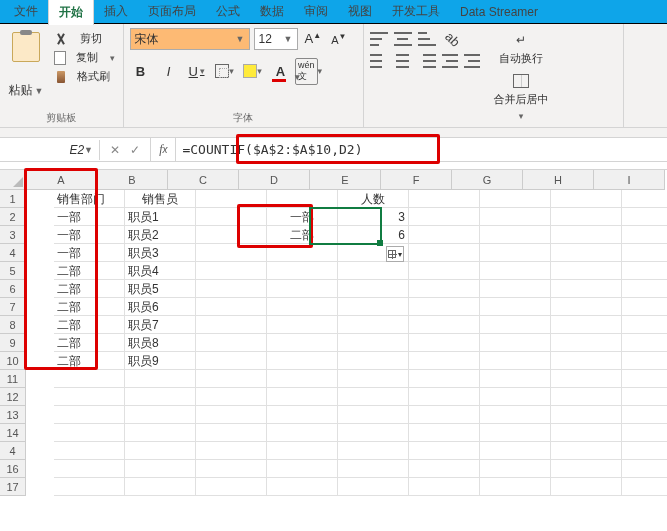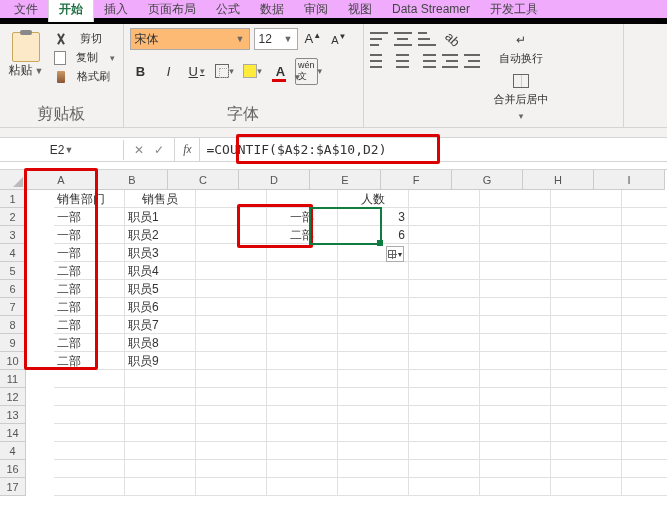--- a/index.html
+++ b/index.html
@@ -1,26 +1,26 @@
 <!DOCTYPE html>
 <html><head>
 <meta charset="utf-8">
 <style>
 * { box-sizing: border-box; margin: 0; padding: 0; font-family: "Microsoft YaHei", SimSun, sans-serif; }
 body { background: #fff; font-size: 12px; color: #333; width: 667px; height: 531px; overflow: hidden; }
 
 
-.menubar { display: flex; align-items: center; background: #f0abfc; height: 24px; border-bottom: 6px solid #000000; padding-left: 4px; }
+.menubar { display: flex; align-items: center; background: #0ea5e9; height: 24px; border-bottom: 1px solid #000000; padding-left: 4px; }
 .menubar .tab { padding: 4px 10px; cursor: pointer; font-size: 12px; color: #444; }
 .menubar .tab.active { background: #fff; border: 1px solid #d4d4d4; border-bottom: none; color: #217346; font-weight: bold; }
 
 
 .ribbon { display: flex; background: #f3f2f1; border-bottom: 1px solid #d4d4d4; height: 104px; }
 .group { border-right: 1px solid #d4d4d4; padding: 4px 6px 2px 6px; display: flex; flex-direction: column; justify-content: space-between; }
-.group-label { text-align: center; font-size: 16px; color: #666; padding-top: 2px; }
+.group-label { text-align: center; font-size: 10px; color: #666; padding-top: 2px; }
 .group-body { flex: 1; display: flex; align-items: flex-start; gap: 4px; }
 
 
 .clipboard-body { display: flex; gap: 6px; }
 .paste-btn { display: flex; flex-direction: column; align-items: center; width: 40px; padding-top: 4px; cursor: pointer; }
 .paste-icon { width: 28px; height: 30px; background: #fce9c7; border: 1px solid #c9a85a; border-radius: 2px; position: relative; }
 .paste-icon::after { content: ""; position: absolute; top: -3px; left: 7px; width: 12px; height: 5px; background: #888; border-radius: 2px; }
 .clip-side { display: flex; flex-direction: column; gap: 2px; padding-top: 2px; }
 .clip-item { display: flex; align-items: center; gap: 12px; font-size: 11px; cursor: pointer; padding: 1px 2px; }
 .mini-icon { width: 14px; height: 14px; display: inline-block; }
@@ -61,21 +61,21 @@
 .indent-ic span{position:absolute;height:2px;background:#666;width:100%;}
 .indent-ic span:nth-child(1){top:0}.indent-ic span:nth-child(2){top:6px;width:70%;left:30%}.indent-ic span:nth-child(3){bottom:0}
 .rot-ic { font-size:13px; transform:rotate(45deg); color:#444;}
 .wrap-ic::before{content:"↵"; font-size:12px; color:#444;}
 .merge-ic { width:16px;height:14px; border:1px solid #666; position:relative;}
 .merge-ic::after{content:"";position:absolute;left:50%;top:0;bottom:0;width:1px;background:#ccc;}
 .side-item { display:flex; align-items:center; gap:4px; font-size:11px; cursor:pointer; padding:1px 2px;flex-direction:column;}
 
 
 .formula-row { display:flex; align-items:center; border-bottom:1px solid #d4d4d4; height:24px; background:#fff;}
-.namebox { width:124px; border-right:1px solid #d4d4d4; padding:3px 6px; font-size:12px; display:flex; justify-content:center; align-items:center;}
+.namebox { width:100px; border-right:1px solid #d4d4d4; padding:3px 6px; font-size:12px; display:flex; justify-content:flex-end; align-items:center;font-style:italic;}
 .fxbtns { display:flex; align-items:center; gap:10px; padding:0 10px; color:#888; border-right:1px solid #d4d4d4; height:100%;}
 .fxlabel { font-style:italic; font-family:serif; padding:0 8px; color:#555; border-right:1px solid #d4d4d4; height:100%; display:flex; align-items:center;}
 .formula-input { flex:1; padding:3px 6px; font-size:13px; font-family:Consolas,monospace; }
 
 
 .grid-wrap { display:flex; }
 .rowhdrs { display:flex; flex-direction:column; }
 .corner { width:26px; height:20px; background:#f0f0f0; border-right:1px solid #ccc; border-bottom:1px solid #ccc; position:relative;}
 .corner::after{content:"";position:absolute;right:2px;bottom:2px;border:5px solid transparent;border-right-color:#bbb;border-bottom-color:#bbb;}
 .rowhdr { width:26px; height:18px; background:#f0f0f0; border-right:1px solid #ccc; border-bottom:1px solid #ccc; text-align:center; font-size:11px; color:#555; line-height:18px;}
@@ -103,31 +103,31 @@
 
 <div class="menubar">
   <div class="tab">文件</div>
   <div class="tab active">开始</div>
   <div class="tab">插入</div>
   <div class="tab">页面布局</div>
   <div class="tab">公式</div>
   <div class="tab">数据</div>
   <div class="tab">审阅</div>
   <div class="tab">视图</div>
+  <div class="tab">开发工具</div>
   <div class="tab">Data Streamer</div>
-  <div class="tab">开发工具</div>
 </div>
 
 <div class="ribbon">
 
   <div class="group">
     <div class="group-body clipboard-body">
       <div class="paste-btn">
         <div class="paste-icon"></div>
-        <div style="margin-top:0;display:flex;align-items:center;gap:2px;">
+        <div style="margin-top:20px;display:flex;align-items:center;gap:2px;">
             <span>粘贴</span>
             <span class="dd">▼</span>
           </div>
       </div>
       <div class="clip-side">
         <div class="clip-item">
             <span class="mini-icon cut-i"></span>
             <span>剪切</span>
           </div>
         <div class="clip-item">

